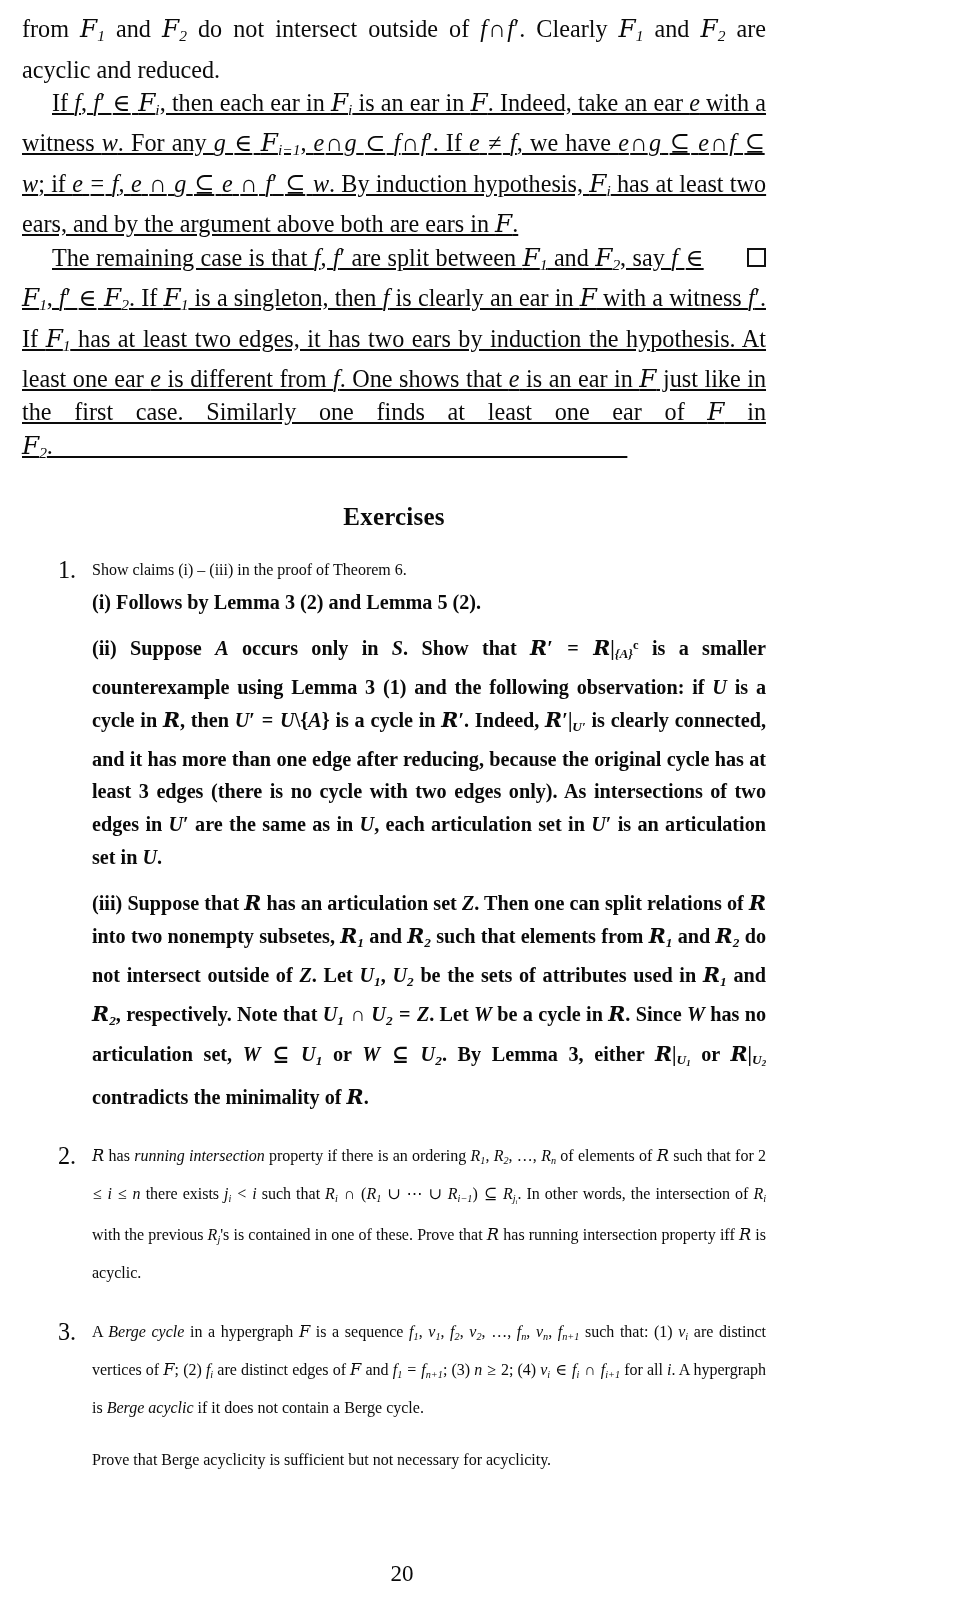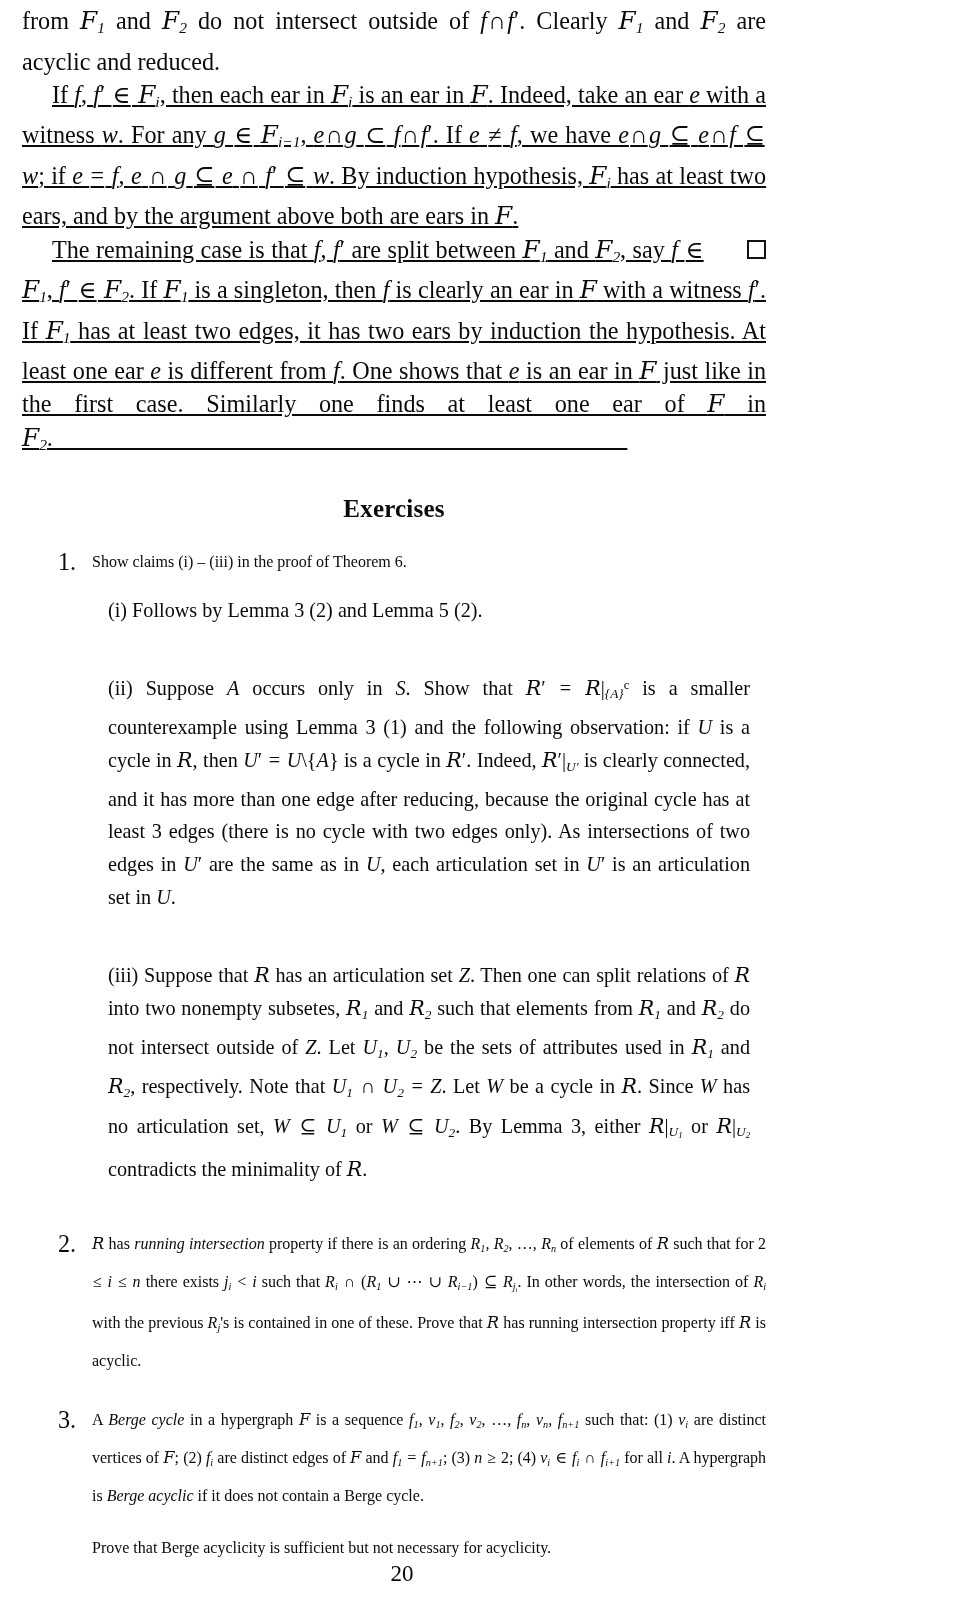--- a/index.html
+++ b/index.html
@@ -12,21 +12,21 @@
     height: 1605px;
     font-family: "Liberation Serif", "DejaVu Serif", serif;
     color: #0a0a0a;
     overflow: hidden;
   }
   .page {
     position: relative;
     width: 788px;
     height: 1605px;
     box-sizing: border-box;
-    padding: 4px 22px;
+    padding: 12px 22px;
   }
   .body-text {
     font-size: 24.2px;
     line-height: 33.2px;
     text-align: justify;
     text-justify: inter-word;
     hyphens: none;
   }
   .para {
     margin: 0;
@@ -103,21 +103,22 @@
   }
   .ex-main {
     font-size: 16px;
     line-height: 33.2px;
     text-align: justify;
   }
   .sub-block {
     font-size: 20.2px;
     line-height: 32.6px;
     text-align: justify;
-    margin: 16px;
+    margin: 0;
+    font-weight: bold;
   }
   .sub-block .sub { font-size: 0.66em; }
   .spacer-10 { height: 10px; }
   .spacer-14 { height: 14px; }
   .spacer-18 { height: 18px; }
   .spacer-22 { height: 22px; }
   .spacer-26 { height: 26px; }
   .spacer-34 { height: 34px; }
 
   .folio {

